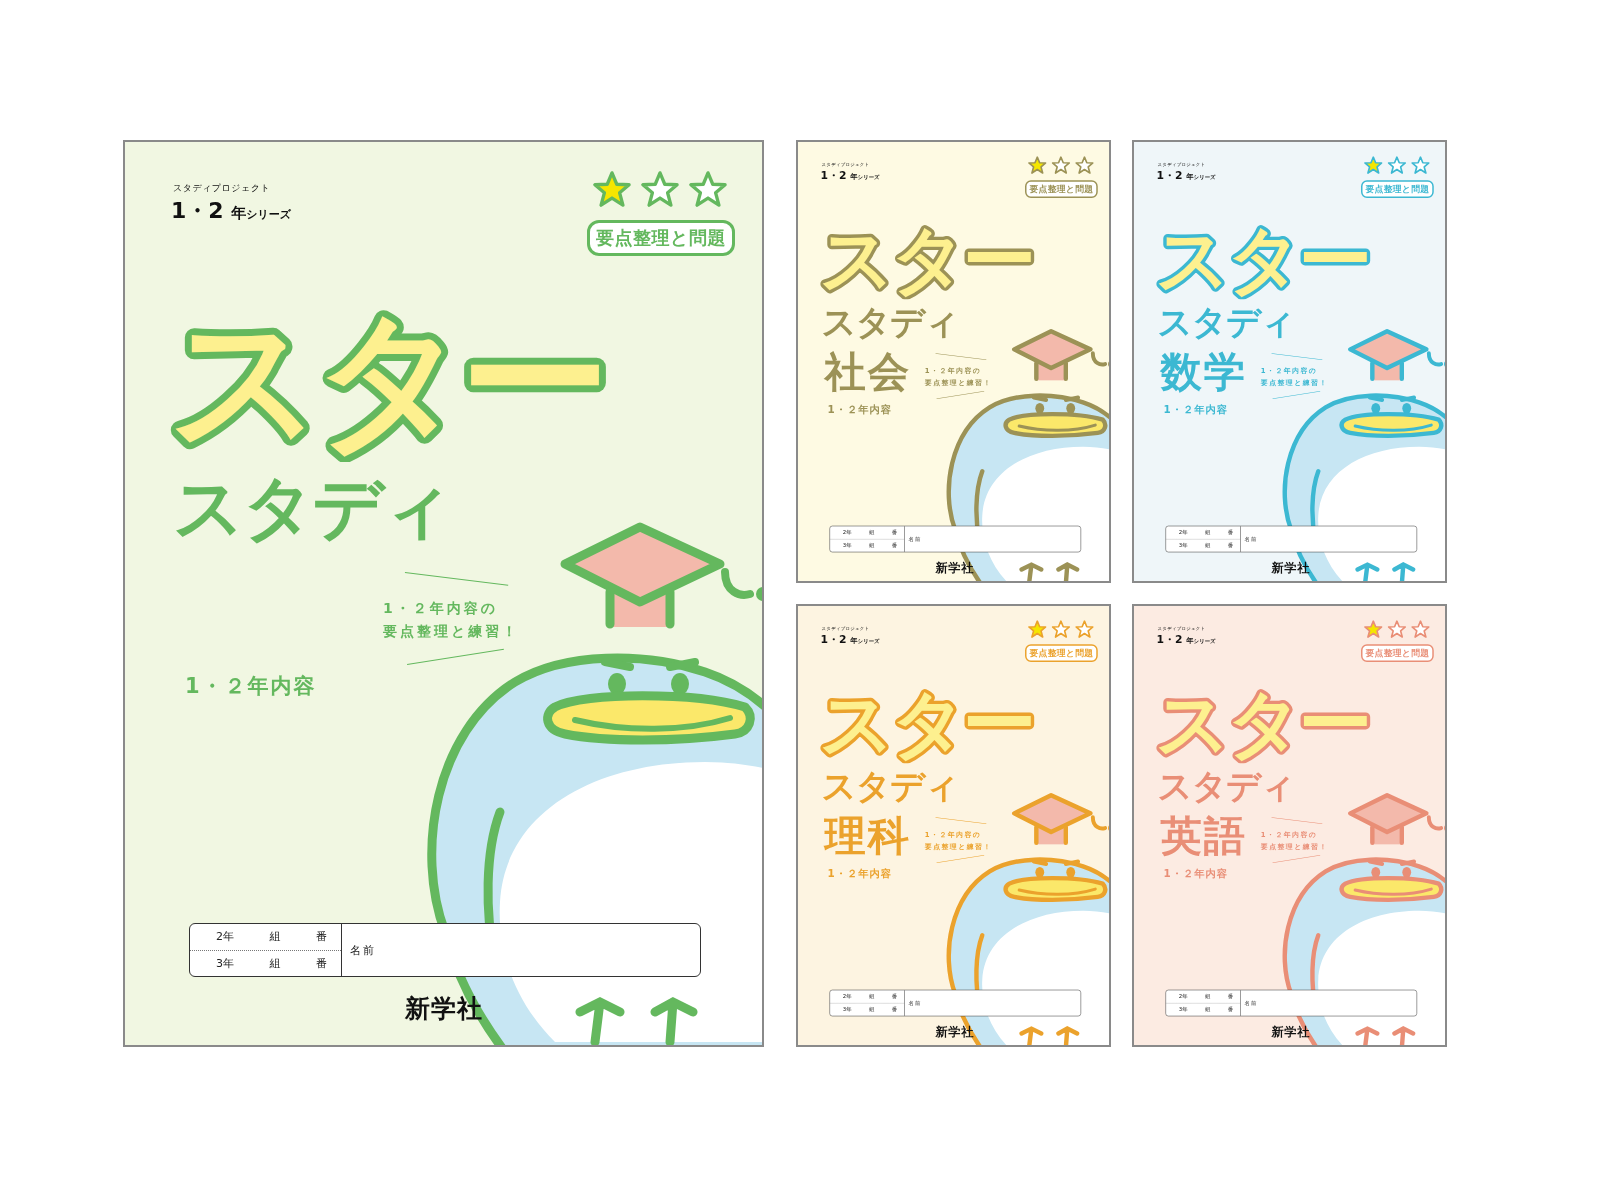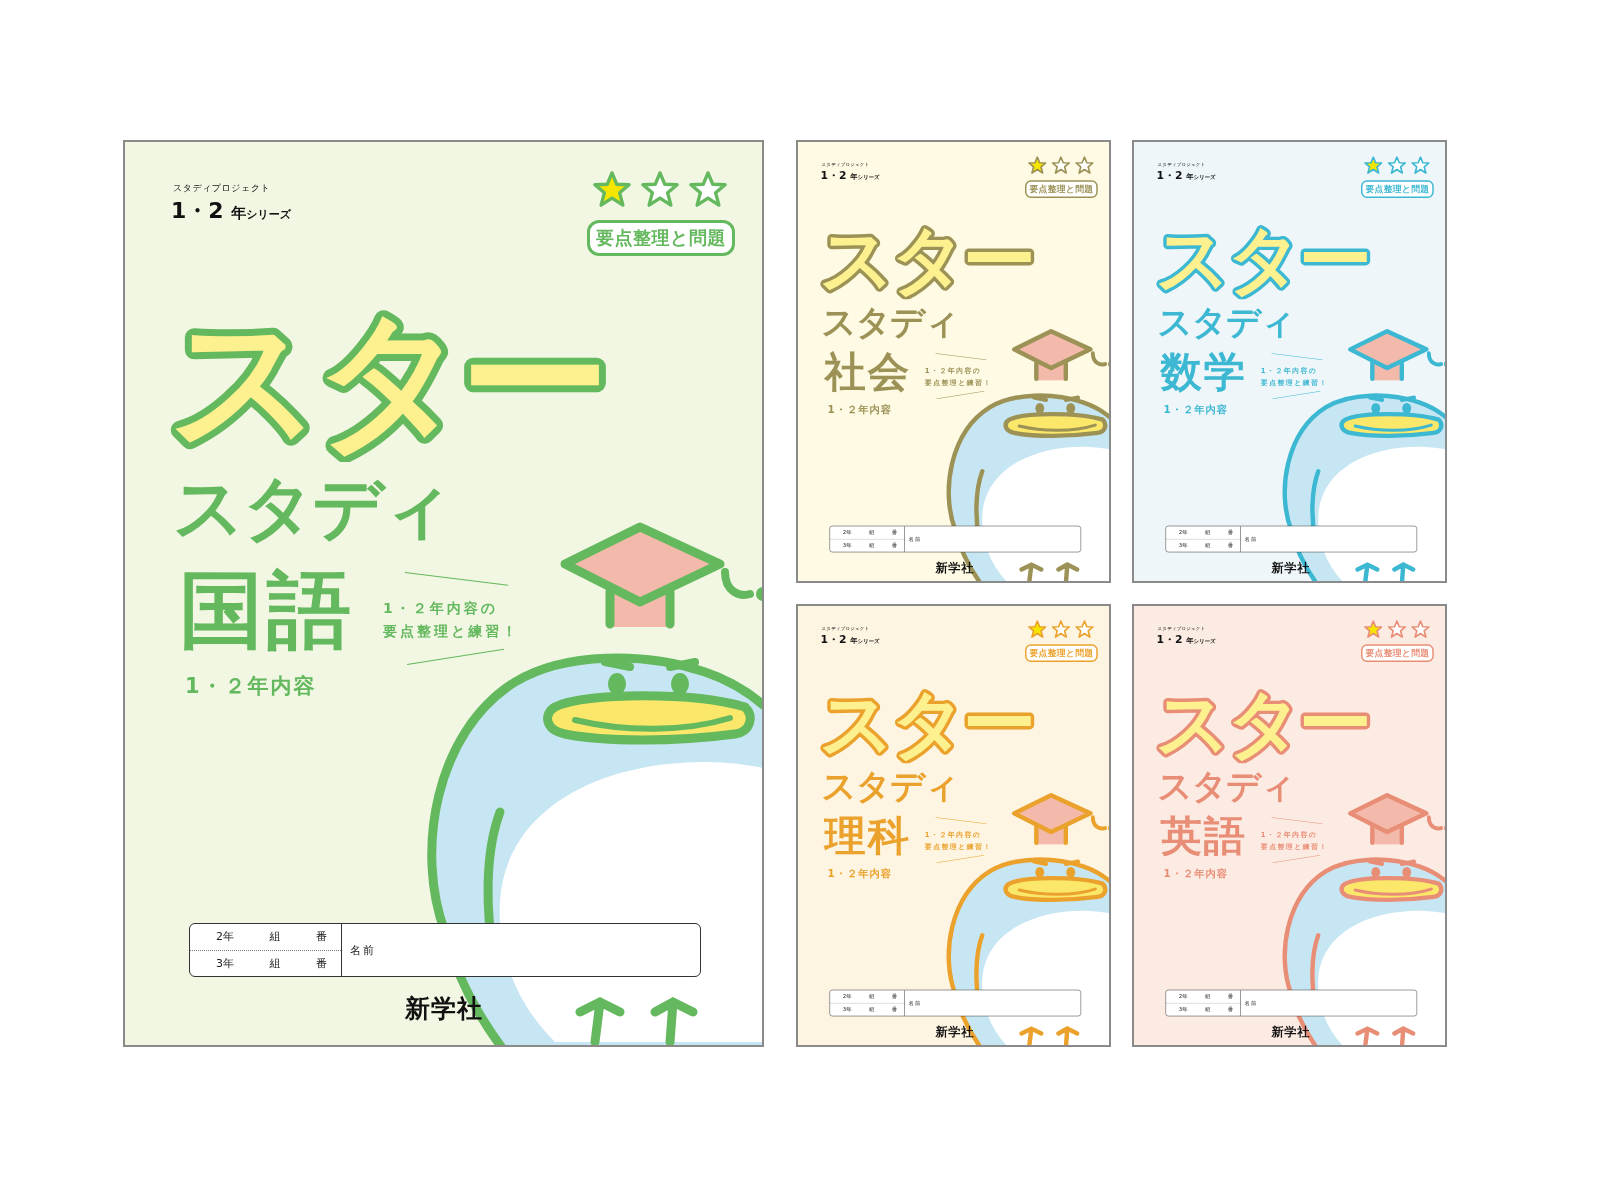--- a/index.html
+++ b/index.html
@@ -55,21 +55,20 @@
           </svg>
         </div>
       <div class="abs tag" style="border-color: rgb(100, 184, 94); color: rgb(100, 184, 94);">要点整理と問題</div>
 
       <div class="abs title-start">
         <svg width="470" height="160" viewBox="0 0 470 160">
           <text x="0" y="130" class="start-text" font-size="150" font-weight="bold" letter-spacing="-8" font-family="DejaVu Sans, sans-serif" stroke-width="14" stroke-linejoin="round" paint-order="stroke" fill="#fdf08f" stroke="#64b85e">スタート</text>
         </svg>
       </div>
       <div class="abs title-study" style="color: rgb(100, 184, 94);">スタディ</div>
-      <div class="abs subject" style="color: rgb(100, 184, 94);">国語</div>
       <div class="abs grade-content" style="color: rgb(100, 184, 94);">1・２年内容</div>
 
       <div class="abs blurb-line l1" style="left: 280px; top: 430px; width: 104px; transform: rotate(7deg); background: rgb(100, 184, 94);"></div>
       <div class="abs blurb" style="color: rgb(100, 184, 94);">
         <div>1・２年内容の</div>
         <div>要点整理と練習！</div>
       </div>
       <div class="abs blurb-line l2" style="left: 282px; top: 522px; width: 98px; transform: rotate(-9deg); background: rgb(100, 184, 94);"></div>
 
       <svg class="abs mascot" viewBox="0 0 400 540">

